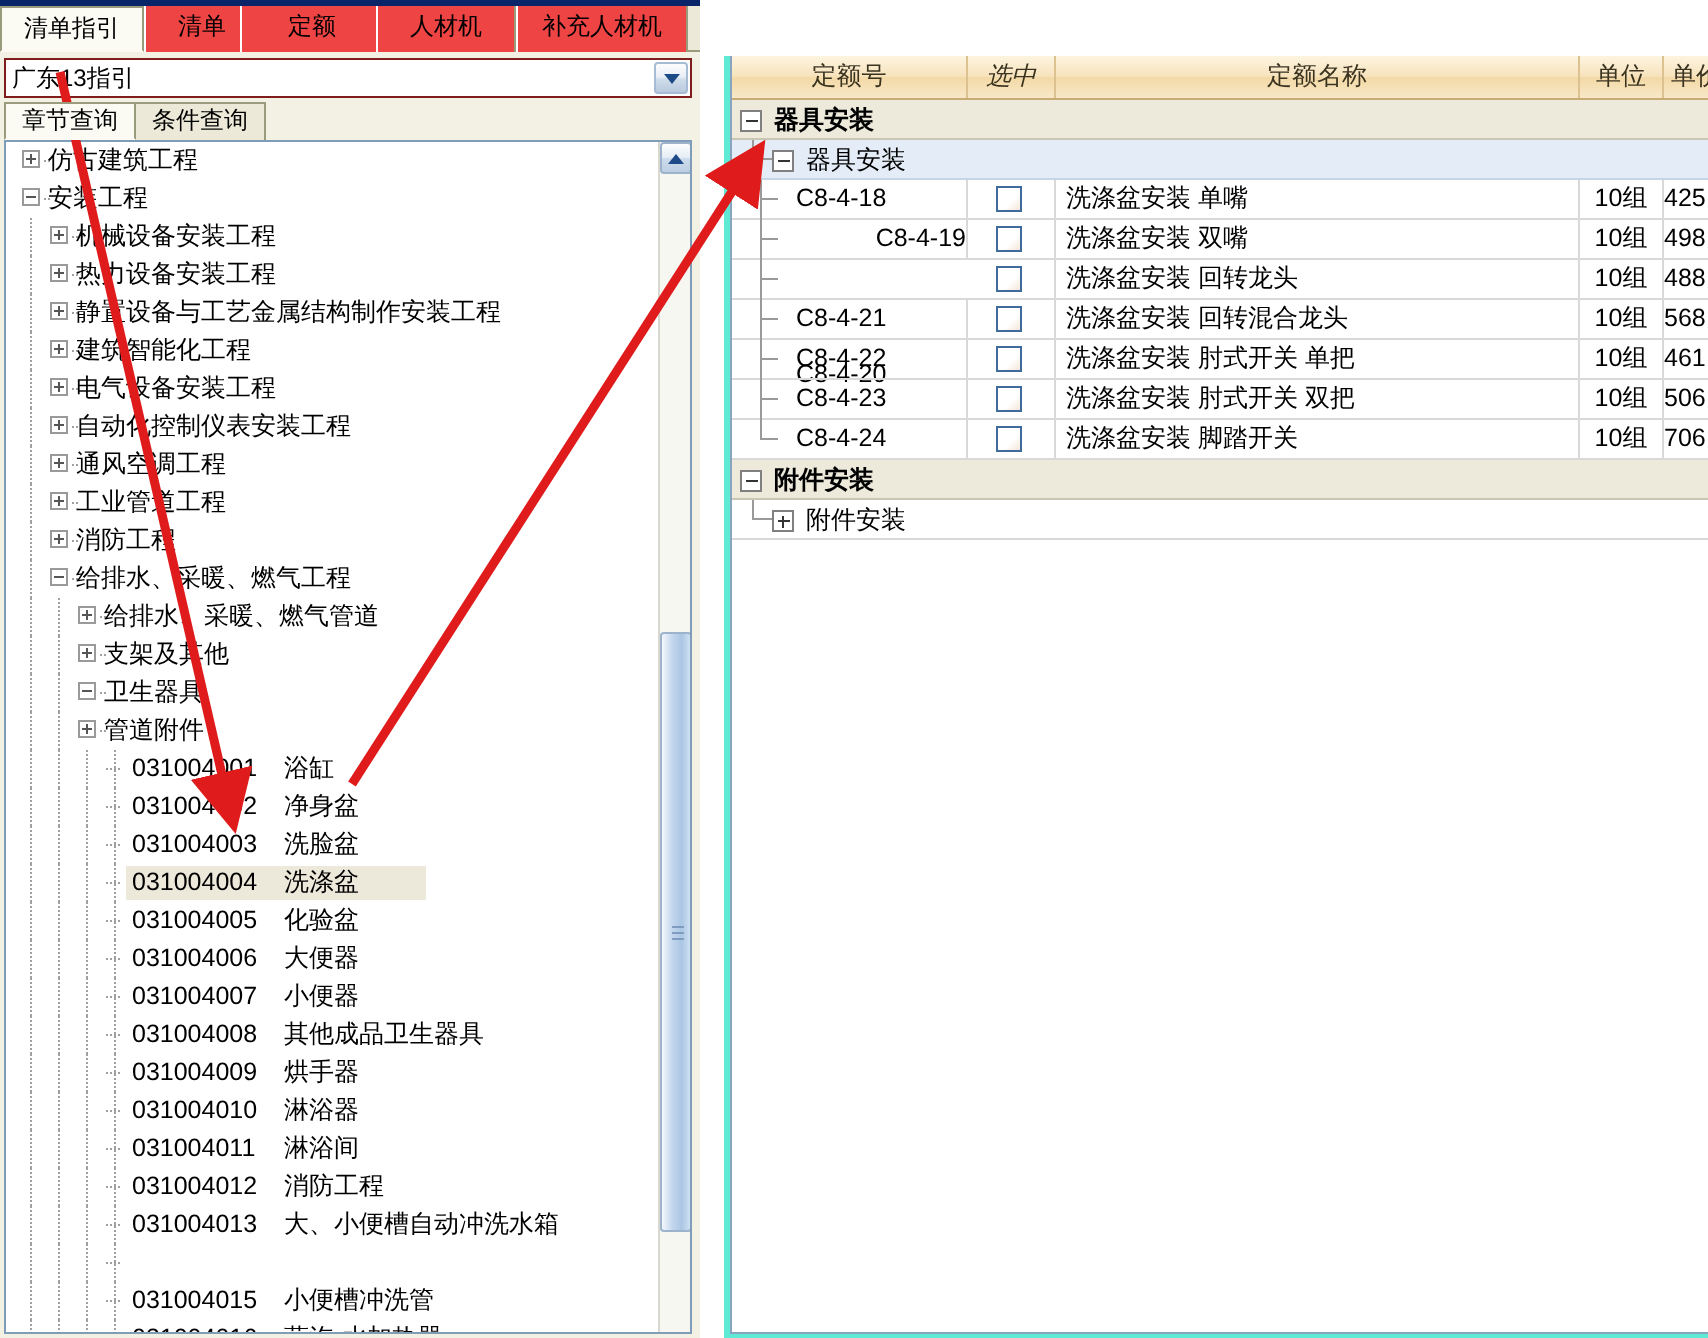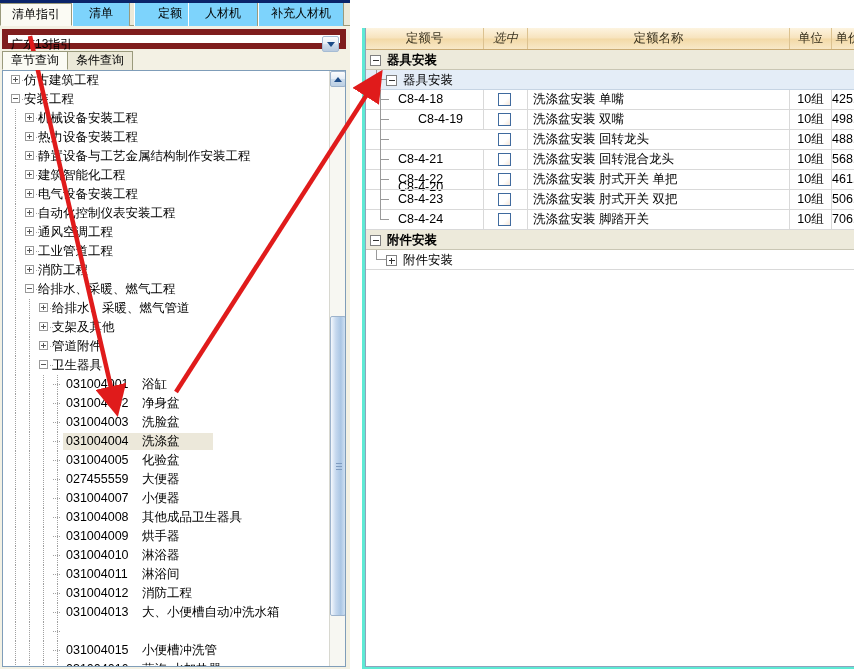--- a/index.html
+++ b/index.html
@@ -28,42 +28,42 @@
   
   #main-tabs {
     position: absolute; left: 0; top: 3px; width: 350px; height: 23px;
     background: #ece9d8;
     border-bottom: 1px solid #9a9a7c;
   }
   .mtab {
     position: absolute; top: 0; height: 23px;
     line-height: 21px;
     text-align: center;
-    background: #7dd3fc;
+    background: #ef4444;
     border-left: 1px solid #ffffff;
     border-right: 1px solid #9a9a7c;
     font-size: 12px;
     color: #000;
     cursor: default;
     white-space: nowrap;
   }
   .mtab.active {
     background: #fbfbf4;
     border: 1px solid #9a9a7c;
     border-bottom: 1px solid #fbfbf4;
     font-weight: normal;
     z-index: 4;
   }
 
   
   #combo {
     position: absolute; left: 2px; top: 29px;
     width: 344px; height: 20px;
     background: #ffffff;
-    border: 6px solid #7f1d1d;
+    border: 1px solid #7f1d1d;
   }
   #combo .combo-text {
     position: absolute; left: 3px; top: 2px;
     font-size: 12px; line-height: 15px;
     color: #000;
   }
   #combo .combo-btn {
     position: absolute; right: 1px; top: 1px;
     width: 17px; height: 16px;
     background: linear-gradient(to bottom,#fcfcfc 0%,#eaeff6 45%,#cfdcea 55%,#b9cade 100%);
@@ -215,21 +215,21 @@
 <body>
 
 <div id="app">
 
   <div id="left-panel">
     <div class="topbar-blue"></div>
 
     <div id="main-tabs">
         <div class="mtab active" style="left: 0px; width: 72px;"><span>清单指引</span></div>
         <div class="mtab" style="left: 72px; width: 58px;"><span>清单</span></div>
-        <div class="mtab" style="left: 134px; width: 72px;"><span>定额</span></div>
+        <div class="mtab" style="left: 120px; width: 72px;"><span>定额</span></div>
         <div class="mtab" style="left: 188px; width: 70px;"><span>人材机</span></div>
         <div class="mtab" style="left: 258px; width: 86px;"><span>补充人材机</span></div>
       </div>
 
     <div id="combo">
       <span class="combo-text">广东13指引</span>
       <span class="combo-btn">
           <span class="chev"></span>
         </span>
     </div>
@@ -321,34 +321,34 @@
           <div class="tnode">
             <span class="dline-v" style="left: 12px;"></span>
             <span class="dline-v" style="left: 26px;"></span>
             <span class="tog plus" style="left: 36px;"></span>
             <span class="dline-h" style="left: 47px; width: 4px;"></span>
             <span class="tlabel" style="left: 49px;"><span>支架及其他</span></span>
           </div>
           <div class="tnode">
             <span class="dline-v" style="left: 12px;"></span>
             <span class="dline-v" style="left: 26px;"></span>
+            <span class="tog" style="left: 36px;"></span>
+            <span class="dline-h" style="left: 47px; width: 4px;"></span>
+            <span class="tlabel" style="left: 49px;"><span>卫生器具</span></span>
+          </div>
+          <div class="tnode">
+            <span class="dline-v" style="left: 12px;"></span>
+            <span class="dline-v" style="left: 26px;"></span>
             <span class="tog plus" style="left: 36px;"></span>
             <span class="dline-h" style="left: 47px; width: 4px;"></span>
             <span class="tlabel" style="left: 49px;"><span>管道附件</span></span>
           </div>
           <div class="tnode">
             <span class="dline-v" style="left: 12px;"></span>
             <span class="dline-v" style="left: 26px;"></span>
-            <span class="tog" style="left: 36px;"></span>
-            <span class="dline-h" style="left: 47px; width: 4px;"></span>
-            <span class="tlabel" style="left: 49px;"><span>卫生器具</span></span>
-          </div>
-          <div class="tnode">
-            <span class="dline-v" style="left: 12px;"></span>
-            <span class="dline-v" style="left: 26px;"></span>
             <span class="dline-v" style="left: 40px;"></span>
             <span class="dline-v" style="left: 54px;"></span>
             <span class="dline-h" style="left: 50px; width: 8px;"></span>
             <span class="tlabel" style="left: 63px;"><span class="code">031004001</span><span>浴缸</span></span>
           </div>
           <div class="tnode">
             <span class="dline-v" style="left: 12px;"></span>
             <span class="dline-v" style="left: 26px;"></span>
             <span class="dline-v" style="left: 40px;"></span>
             <span class="dline-v" style="left: 54px;"></span>
@@ -379,21 +379,21 @@
             <span class="dline-v" style="left: 54px;"></span>
             <span class="dline-h" style="left: 50px; width: 8px;"></span>
             <span class="tlabel" style="left: 63px;"><span class="code">031004005</span><span>化验盆</span></span>
           </div>
           <div class="tnode">
             <span class="dline-v" style="left: 12px;"></span>
             <span class="dline-v" style="left: 26px;"></span>
             <span class="dline-v" style="left: 40px;"></span>
             <span class="dline-v" style="left: 54px;"></span>
             <span class="dline-h" style="left: 50px; width: 8px;"></span>
-            <span class="tlabel" style="left: 63px;"><span class="code">027455559</span><span>大便器</span></span>
+            <span class="tlabel" style="left: 63px;"><span class="code">031004006</span><span>大便器</span></span>
           </div>
           <div class="tnode">
             <span class="dline-v" style="left: 12px;"></span>
             <span class="dline-v" style="left: 26px;"></span>
             <span class="dline-v" style="left: 40px;"></span>
             <span class="dline-v" style="left: 54px;"></span>
             <span class="dline-h" style="left: 50px; width: 8px;"></span>
             <span class="tlabel" style="left: 63px;"><span class="code">031004007</span><span>小便器</span></span>
           </div>
           <div class="tnode">
@@ -508,21 +508,21 @@
             <div class="gc" style="left: 118px; width: 44px;">
               <span class="chk" style="left: 14px;"></span>
             </div>
             <div class="gc" style="left: 162px; width: 262px; padding-left: 5px;">洗涤盆安装  单嘴</div>
             <div class="gc ctr" style="left: 424px; width: 42px;">10组</div>
             <div class="gc num last" style="left: 466px; width: 32px;">425.03</div>
           </div>
           <div class="grow">
             <span class="rowdash" style="left: 14px;"></span>
             <span class="rowvert" style="left: 14px; top: 0px; height: 20px;"></span>
-            <div class="gc" style="left: 0px; width: 118px; text-align: center; padding-left: 32px;">C8-4-19</div>
+            <div class="gc" style="left: 0px; width: 118px; text-align: right; padding-left: 32px;">C8-4-19</div>
             <div class="gc" style="left: 118px; width: 44px;">
               <span class="chk" style="left: 14px;"></span>
             </div>
             <div class="gc" style="left: 162px; width: 262px; padding-left: 5px;">洗涤盆安装  双嘴</div>
             <div class="gc ctr" style="left: 424px; width: 42px;">10组</div>
             <div class="gc num last" style="left: 466px; width: 32px;">498.74</div>
           </div>
           <div class="grow">
             <span class="rowdash" style="left: 14px;"></span>
             <span class="rowvert" style="left: 14px; top: 0px; height: 20px;"></span>

